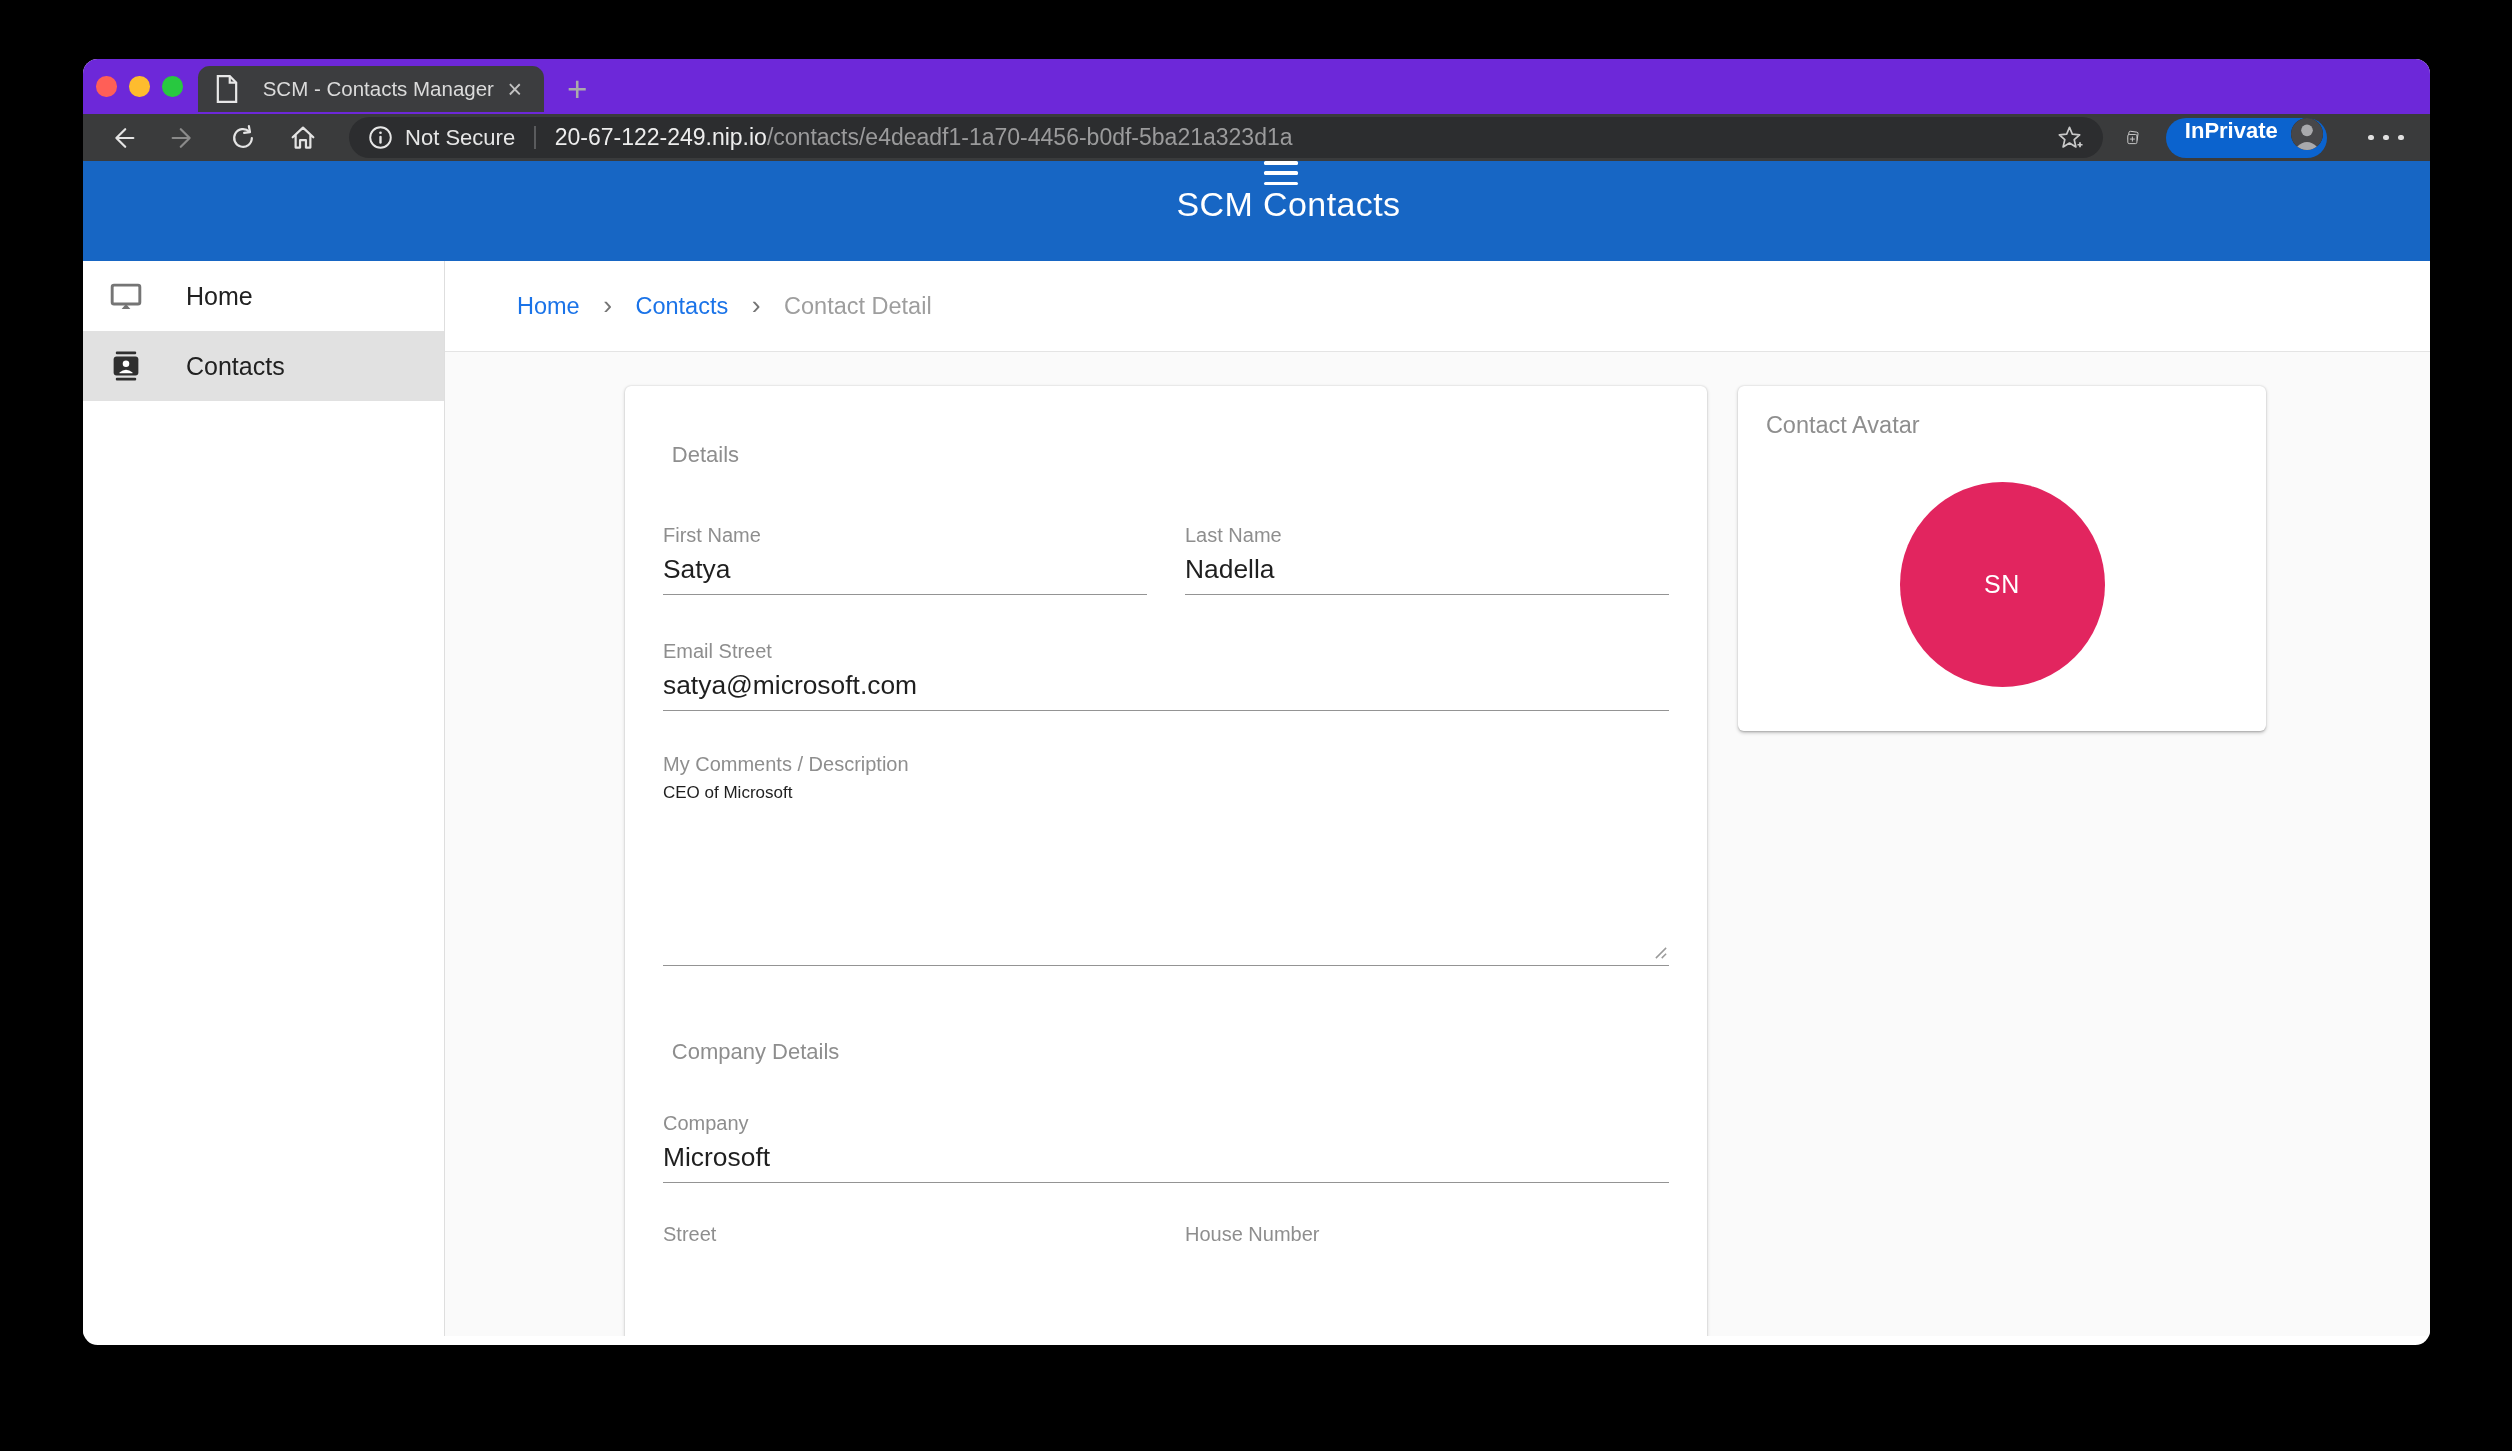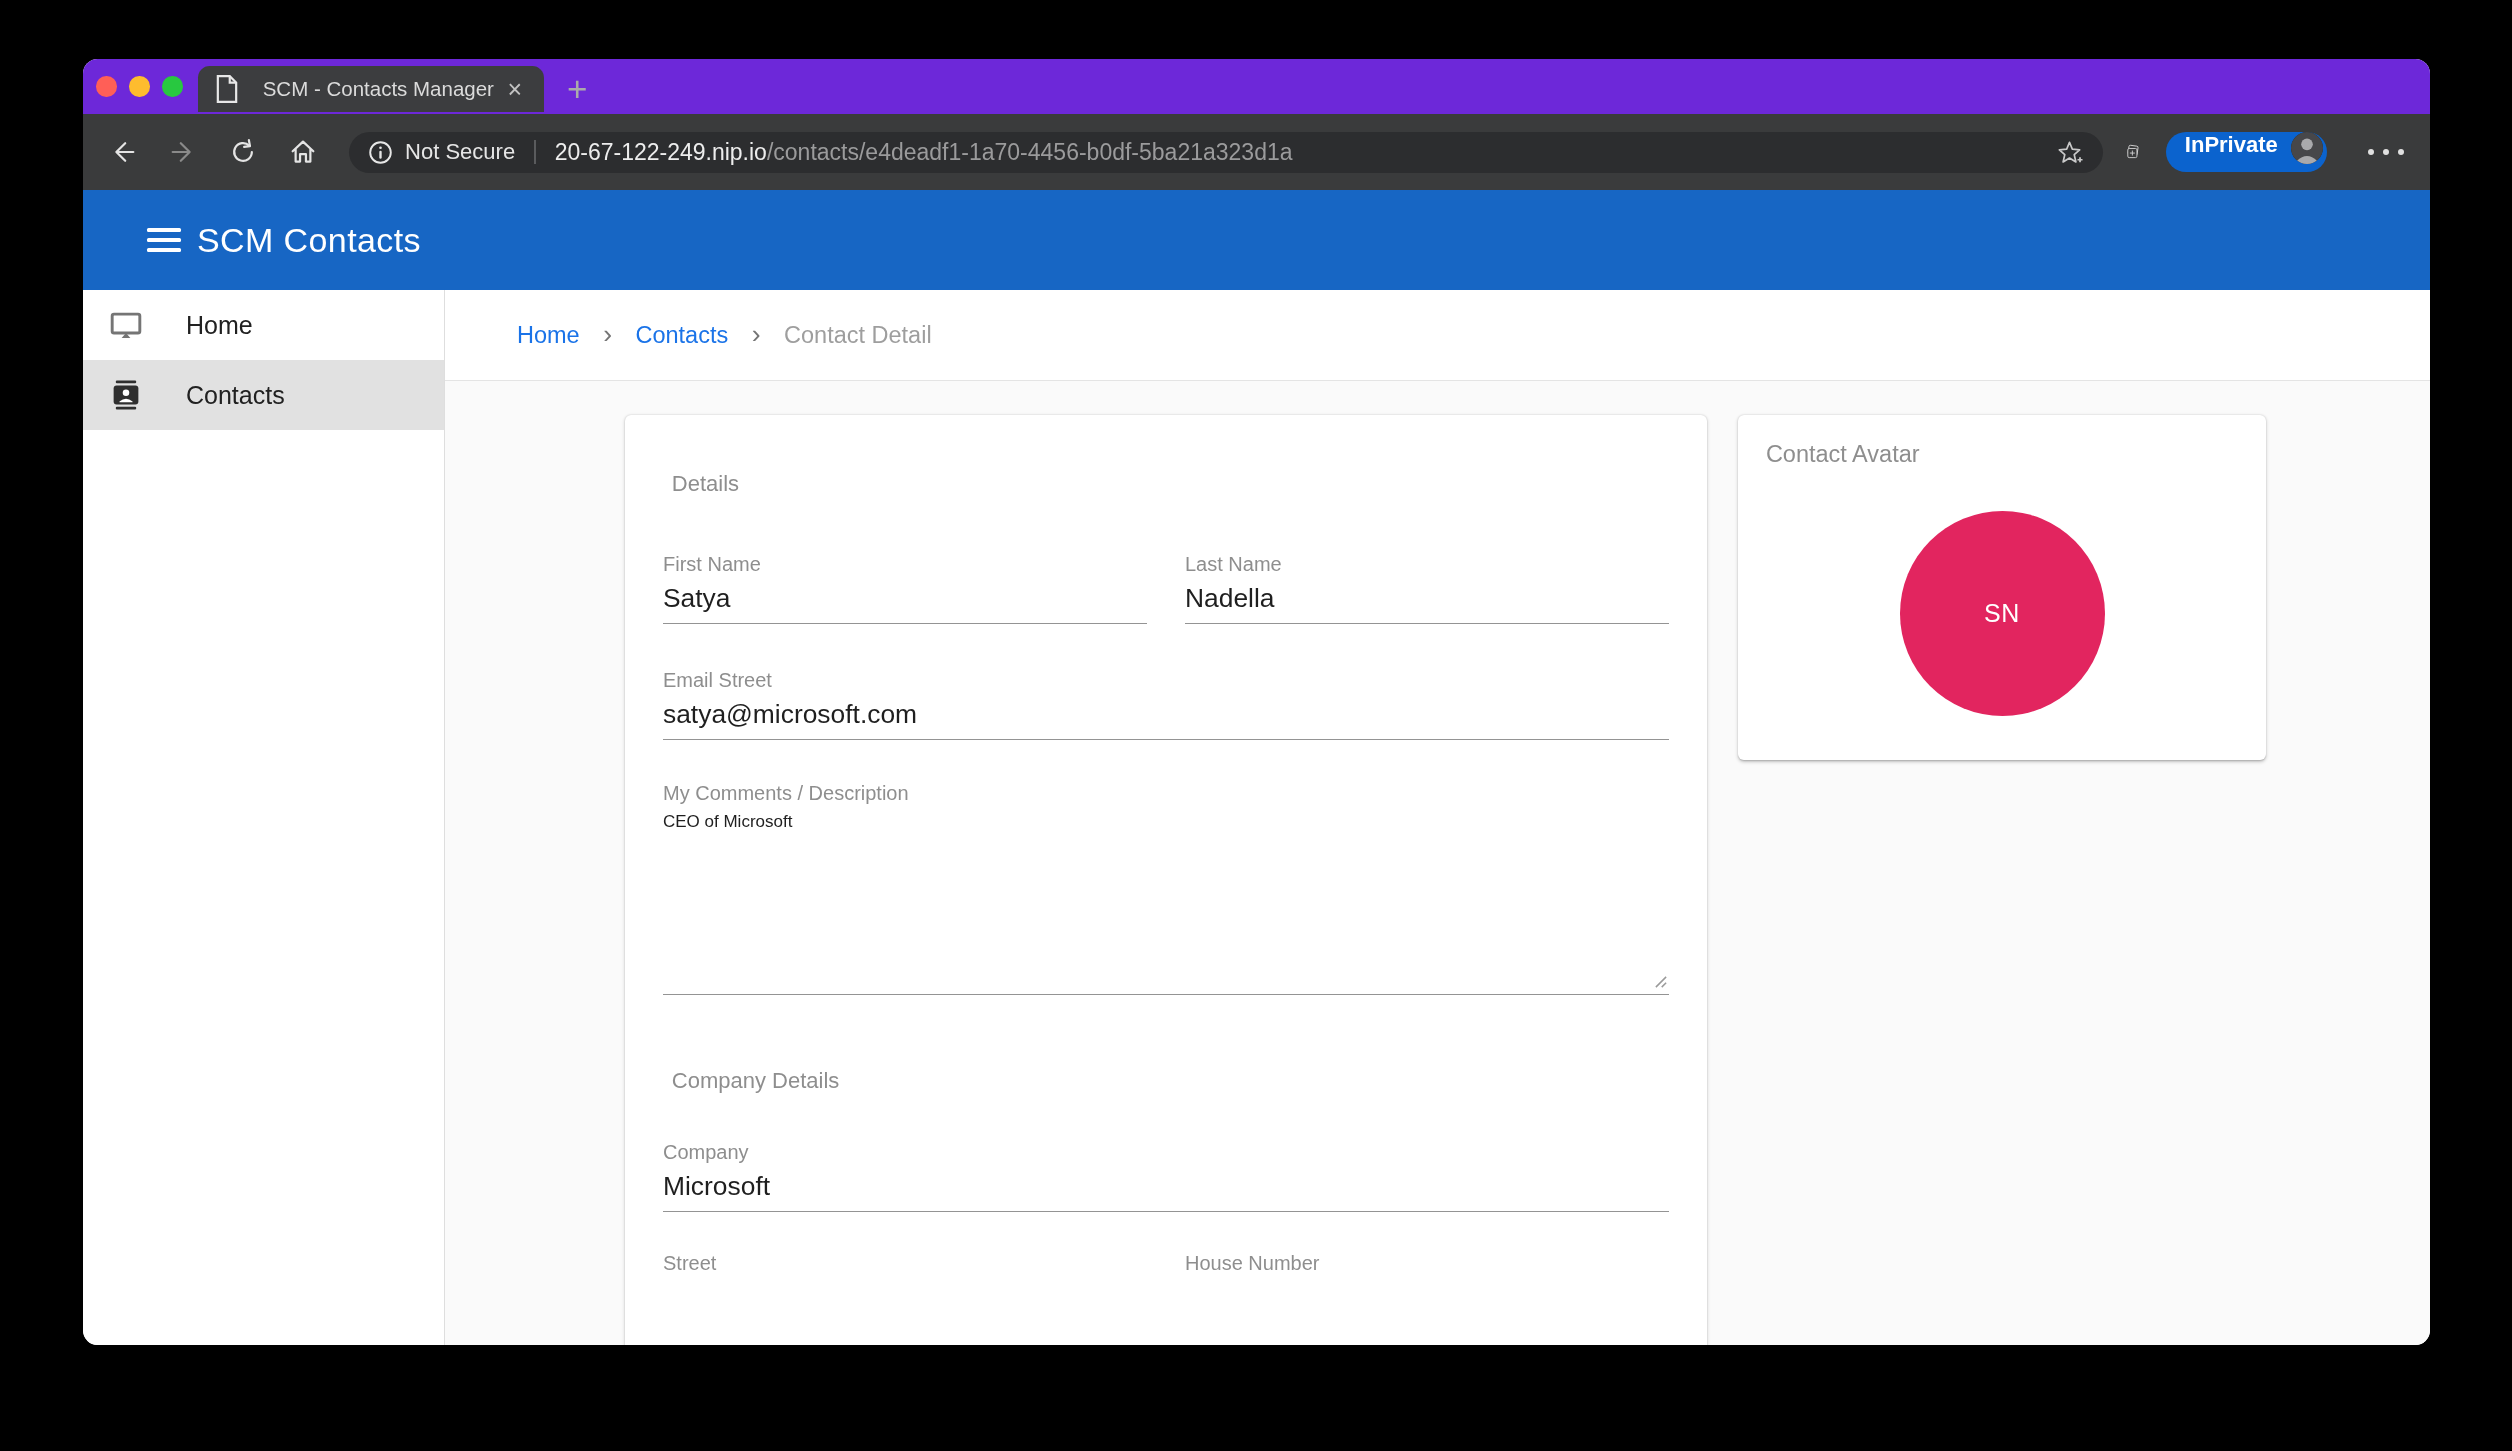--- a/index.html
+++ b/index.html
@@ -14,41 +14,41 @@
   .traffic span { width:20.5px; height:20.5px; border-radius:50%; display:block; }
   .t-red{background:#FF5F57;} .t-yellow{background:#FEBC2E;} .t-green{background:#28C840;}
   .tab { position:absolute; left:115px; top:7.3px; width:346px; height:46px; background:#3C3D3F;
          border-radius:11.7px 11.7px 0 0; display:flex; align-items:center; padding:0 17.6px; }
   .tab-favicon { width:22px; height:28px; flex:0 0 auto; }
   .tab-title { color:#DBDBDB; font-size:20.5px; margin-left:16px; flex:1 1 auto; white-space:nowrap; overflow:hidden; }
   .tab-close { color:#C2C2C2; font-size:25px; line-height:25px; padding:0 4.4px; cursor:default; }
   .newtab { position:absolute; left:484px; top:13.2px; color:#ABABAB; font-size:35px; line-height:34px; font-weight:300; }
 
   
-  .toolbar { height:76px; background:#3A3B3C; display:flex; align-items:center; padding:0 26.4px; }
+  .toolbar { height:47px; background:#3A3B3C; display:flex; align-items:center; padding:0 26.4px; }
   .navbtn { width:32px; height:32px; display:flex; align-items:center; justify-content:center; margin-right:32px; }
   .navbtn svg { width:28px; height:28px; }
   .addressbar { flex:0 0 auto; width:1754px; height:41px; background:#2C2D2F; border-radius:20.5px;
                 display:flex; align-items:center; padding:0 19px; margin-right:22px; }
   .secicon { width:25px; height:25px; flex:0 0 auto; }
   .sectext { color:#E6E6E6; font-size:22px; margin-left:11.7px; white-space:nowrap; }
   .urlsep { width:1.5px; height:23.5px; background:#5A5B5D; margin:0 19px; }
   .url { font-size:23px; white-space:nowrap; overflow:hidden; flex:1 1 auto; }
   .url .host{ color:#EDEDED; } .url .path{ color:#9B9B9C; }
   .staricon { width:29px; height:29px; flex:0 0 auto; margin-left:14.7px; }
   .collections { width:32px; height:32px; margin-right:25px; }
   .inprivate { height:40px; background:#0B63CE; border-radius:20px; display:flex; align-items:flex-start;
                padding:0 4.4px 0 19px; margin-right:41px; }
   .inprivate-label { color:#fff; font-size:22px; font-weight:600; margin-right:13.2px; }
   .inprivate-avatar { width:32px; height:32px; border-radius:50%; background:#2E2E30; overflow:hidden; }
   .moredots { display:flex; gap:8.8px; align-items:center; }
   .moredots span { width:5.9px; height:5.9px; border-radius:50%; background:#E0E0E0; }
 
   
-  .appheader { height:100px; background:#1766C4; display:flex; align-items:center; padding-left:64px; }
+  .appheader { height:100px; background:#1766C4; display:flex; align-items:center; padding-left:64px;flex-direction:column; }
   .hamburger { width:34px; display:flex; flex-direction:column; gap:6.6px; margin-right:16px; }
   .hamburger span { height:3.7px; background:#fff; border-radius:1.5px; display:block; }
   .apptitle { color:#fff; font-size:34px; font-weight:500; letter-spacing:0.4px; }
 
   
   .bodyrow { display:flex; height:1075px; }
   .sidebar { width:362px; background:#fff; border-right:1.5px solid #DEDEDE; flex:0 0 auto; }
   .sideitem { height:70px; display:flex; align-items:center; padding-left:27px; }
   .sideitem.active { background:#E1E1E1; }
   .sideicon { width:32px; height:32px; margin-right:44px; flex:0 0 auto; }

